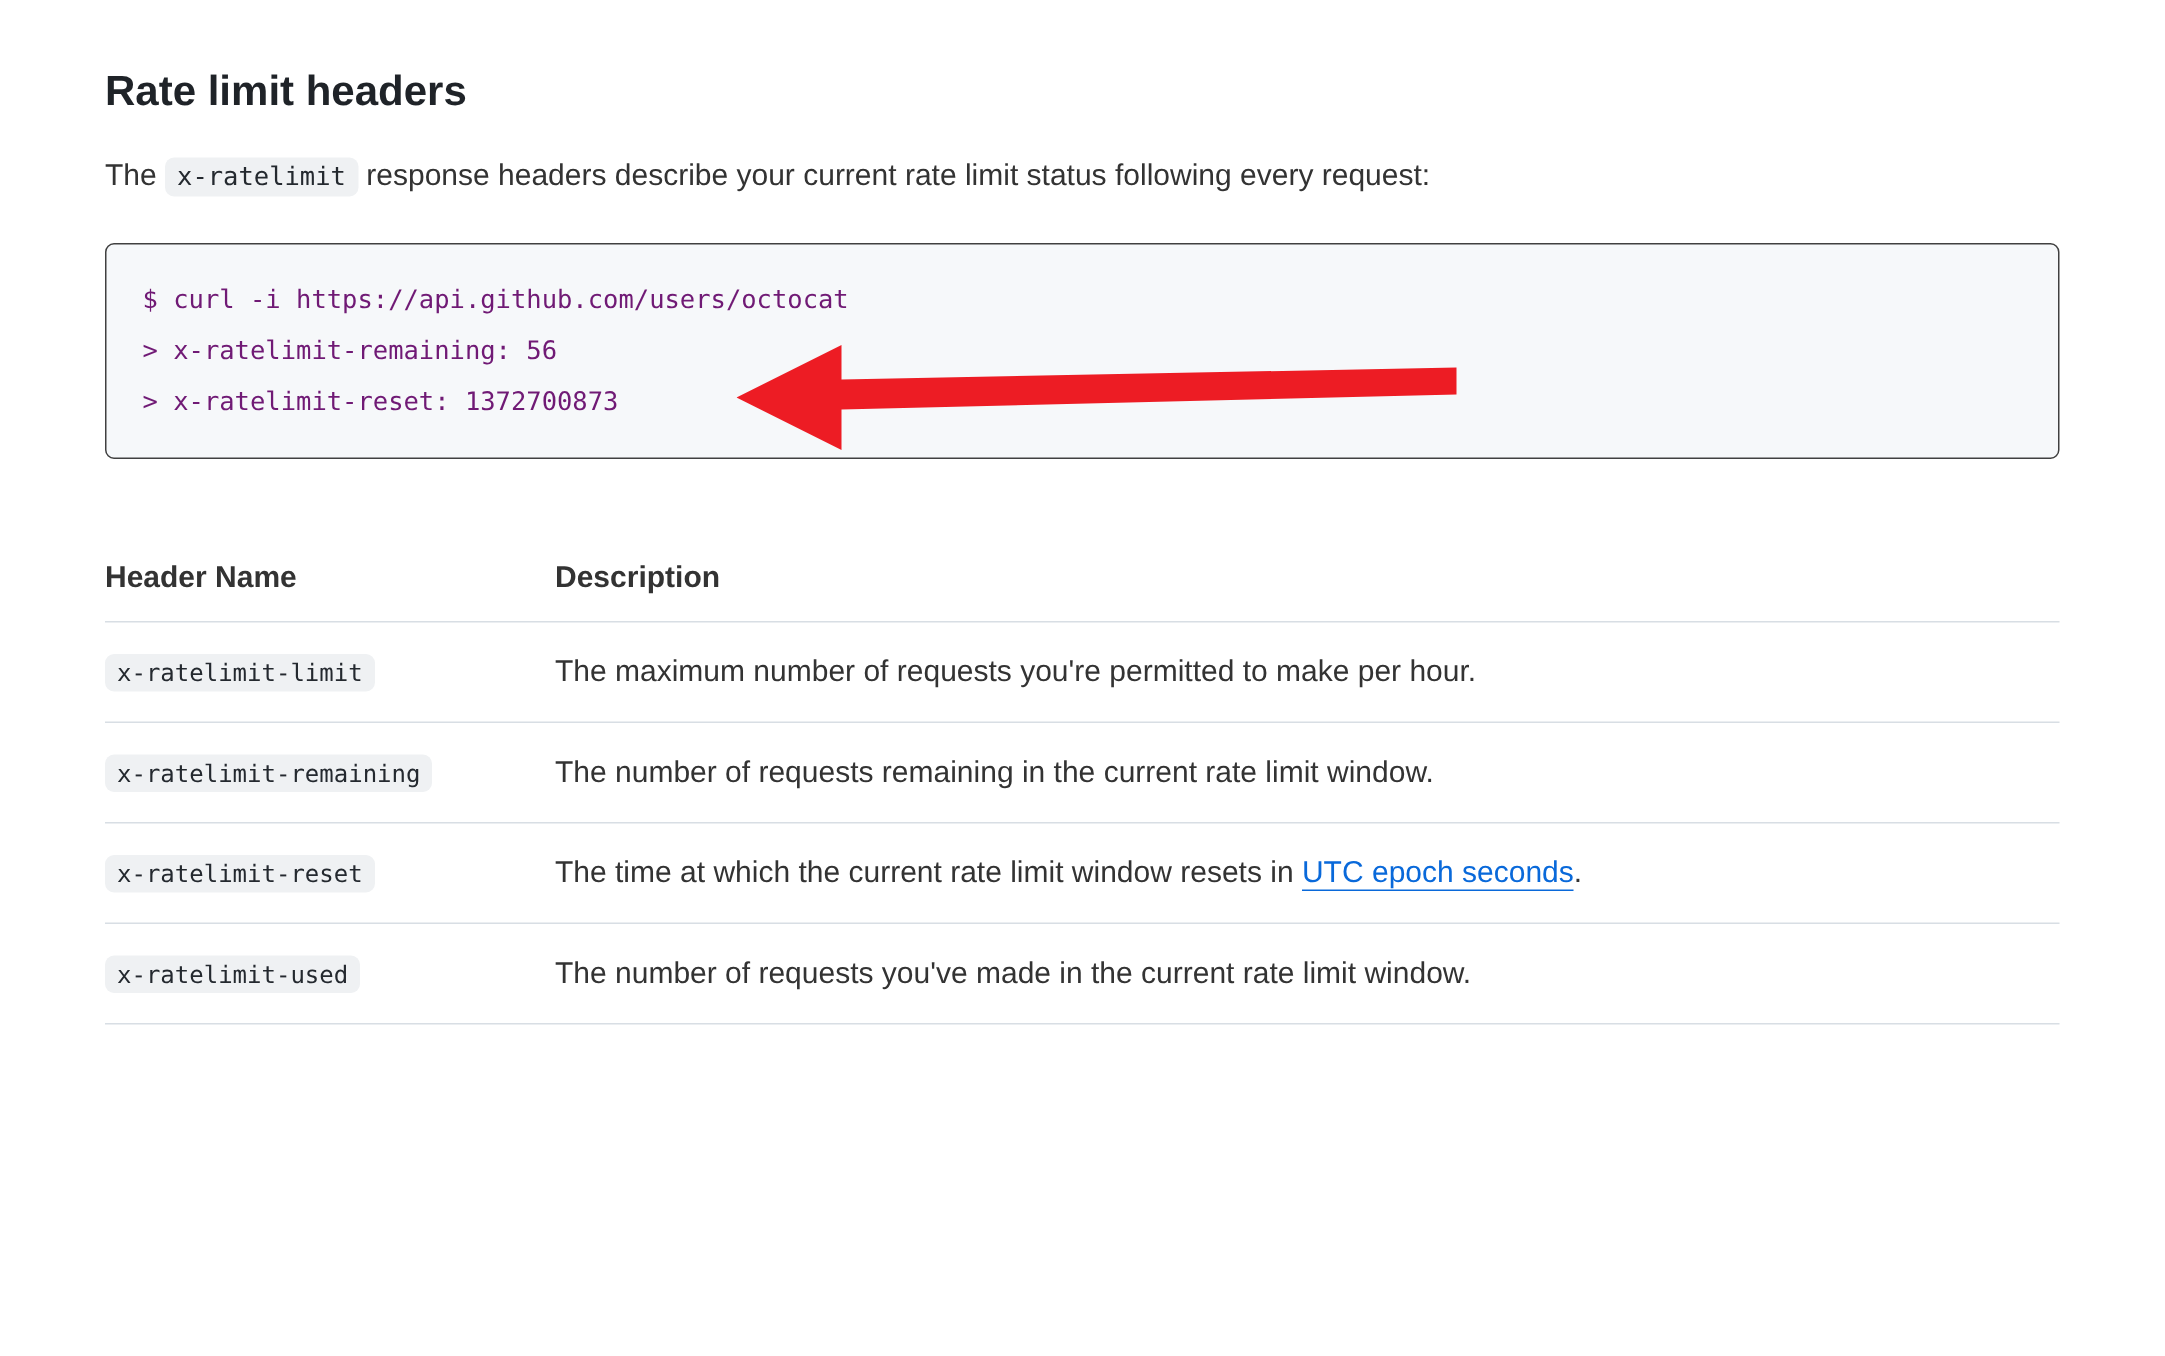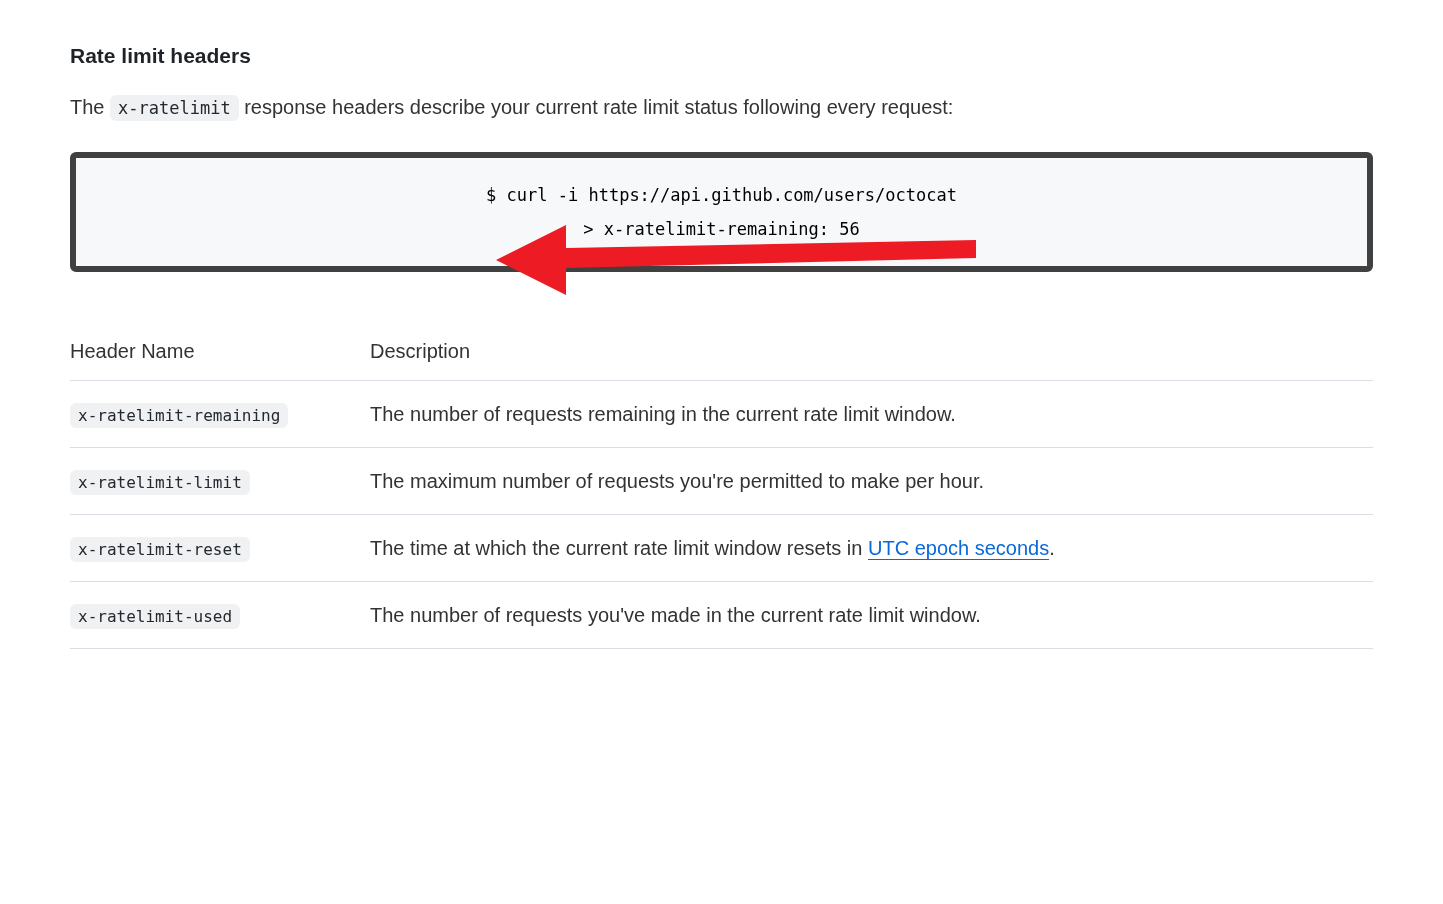--- a/index.html
+++ b/index.html
@@ -9,69 +9,68 @@
     }
     body {
       font-family: -apple-system, BlinkMacSystemFont, "Segoe UI", Helvetica, Arial, sans-serif;
       color: #24292f;
       background: #ffffff;
       padding: 40px 70px;
       font-size: 16px;
       line-height: 1.5;
     }
     .heading {
-      font-size: 21px;
+      font-size: 28px;
       font-weight: 600;
       margin-bottom: 20px;
       color: #1f2328;
     }
     .intro-text {
       font-size: 20px;
       color: #333;
       margin-bottom: 30px;
     }
     .inline-code {
       font-family: ui-monospace, SFMono-Regular, "SF Mono", Menlo, Consolas, monospace;
       background-color: #eff1f3;
       padding: 3px 8px;
       border-radius: 6px;
       font-size: 17px;
       color: #24292f;
       margin-top: 24px;
     }
     .code-block {
       background-color: #f6f8fa;
-      border: 6px solid #404040;
+      border: 1px solid #404040;
       border-radius: 6px;
       padding: 20px 24px;
       margin-bottom: 50px;
       font-family: ui-monospace, SFMono-Regular, "SF Mono", Menlo, Consolas, monospace;
       font-size: 17px;
       line-height: 2.0;
-      color: #000000;
+      color: #701a75;
       position: relative;
-      text-align: center;
     }
     .code-line {
       white-space: pre;
     }
     .arrow-annotation {
       position: absolute;
       top: 62px;
       left: 420px;
       pointer-events: none;
     }
     table {
       width: 100%;
       border-collapse: collapse;
       font-size: 20px;
     }
     th {
       text-align: left;
-      font-weight: 400;
+      font-weight: 700;
       color: #333;
       padding: 14px 0;
       border-bottom: 1px solid #d8dee4;
       font-size: 20px;
     }
     th:first-child {
       width: 300px;
     }
     td {
       padding: 18px 0;
@@ -93,40 +92,41 @@
 
 <h2 class="heading">Rate limit headers</h2>
 
 <p class="intro-text">
   <span>The </span><code class="inline-code">x-ratelimit</code><span> response headers describe your current rate limit status following every request:</span>
 </p>
 
 <div class="code-block">
   <div class="code-line">$ curl -i https://api.github.com/users/octocat</div>
   <div class="code-line">&gt; x-ratelimit-remaining: 56</div>
+  <div class="code-line">&gt; x-ratelimit-reset: 1372700873</div>
   <svg class="arrow-annotation" width="500" height="80" viewBox="0 0 500 80">
     <polygon points="0,40 70,5 70,28 480,20 480,38 70,48 70,75" fill="#ed1c24"></polygon>
   </svg>
 </div>
 
 <table>
   <thead>
     <tr>
       <th>Header Name</th>
       <th>Description</th>
     </tr>
   </thead>
   <tbody>
     <tr>
+      <td><code class="inline-code">x-ratelimit-limit</code></td>
+      <td>The maximum number of requests you're permitted to make per hour.</td>
+    </tr>
+    <tr>
       <td><code class="inline-code">x-ratelimit-remaining</code></td>
       <td>The number of requests remaining in the current rate limit window.</td>
-    </tr>
-    <tr>
-      <td><code class="inline-code">x-ratelimit-limit</code></td>
-      <td>The maximum number of requests you're permitted to make per hour.</td>
     </tr>
     <tr>
       <td><code class="inline-code">x-ratelimit-reset</code></td>
       <td>
         <span>The time at which the current rate limit window resets in </span><a href="#" class="link">UTC epoch seconds</a><span>.</span>
       </td>
     </tr>
     <tr>
       <td><code class="inline-code">x-ratelimit-used</code></td>
       <td>The number of requests you've made in the current rate limit window.</td>

